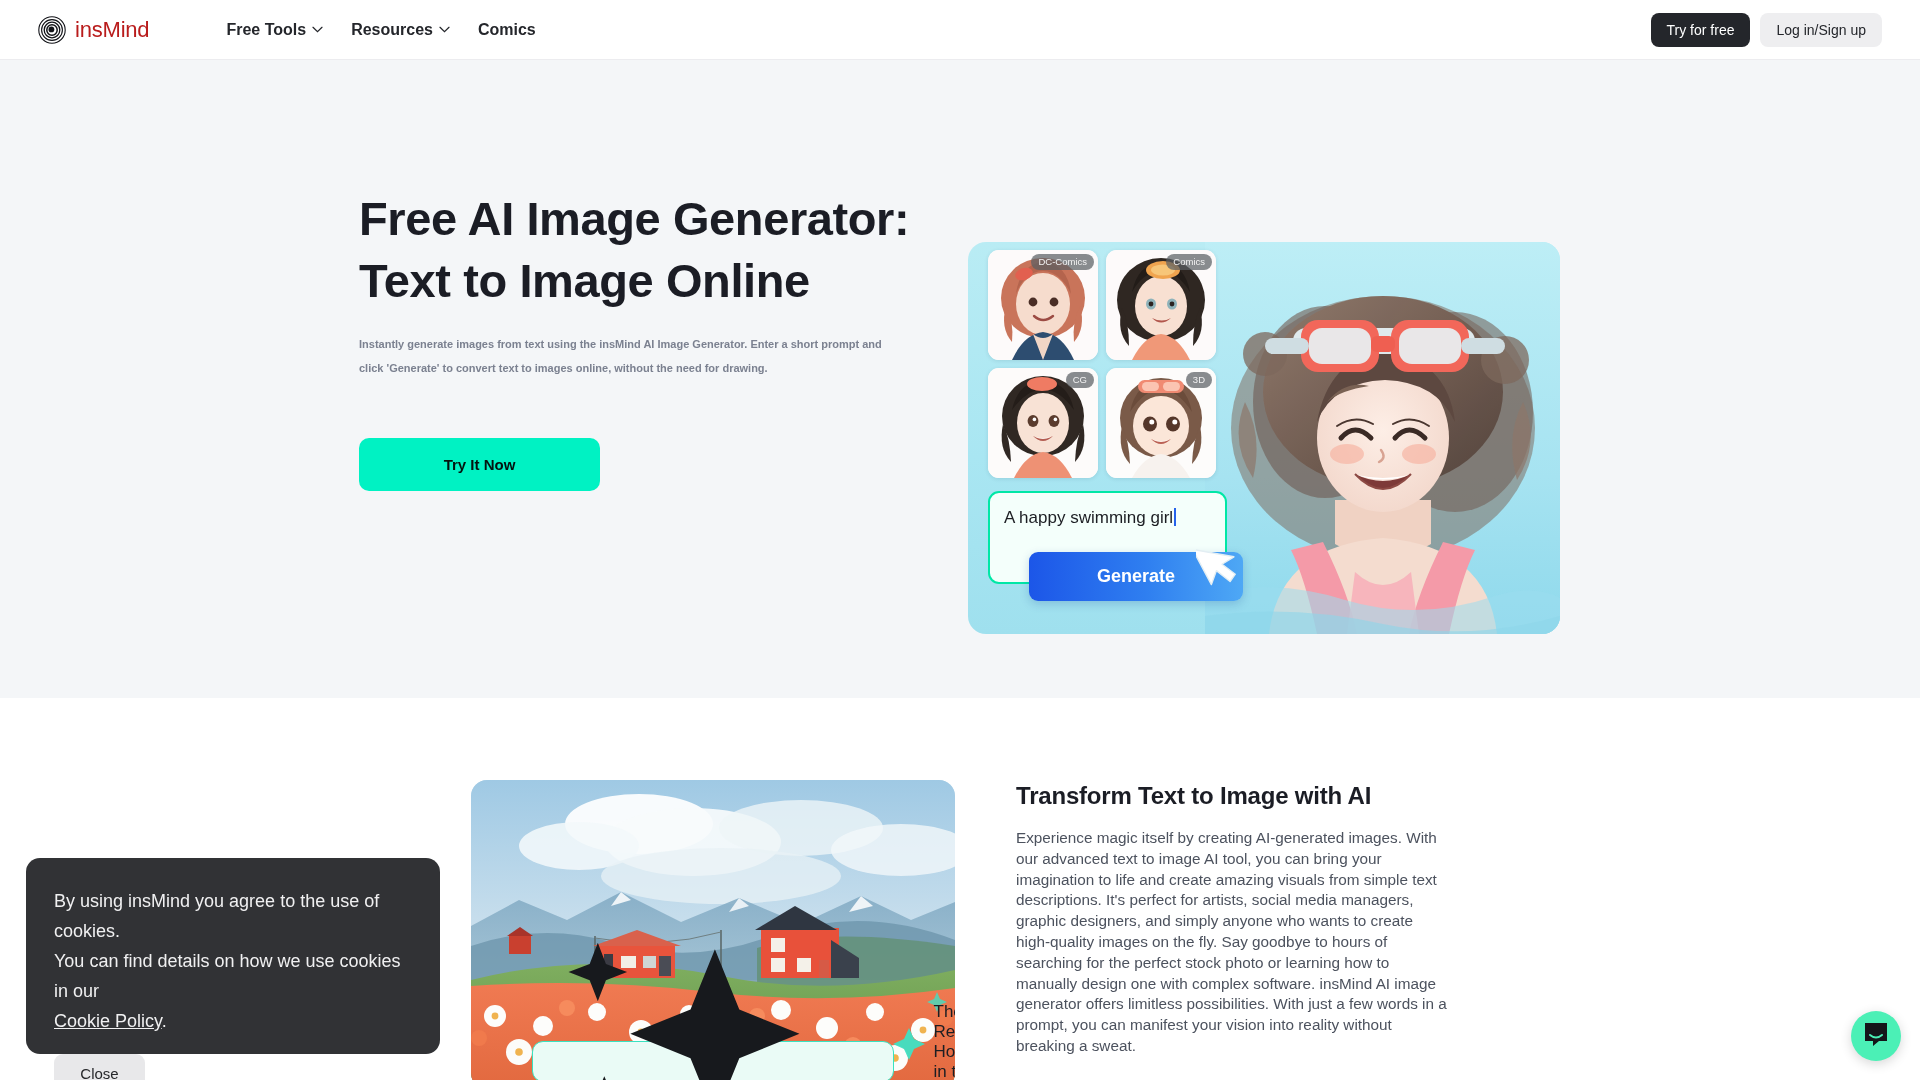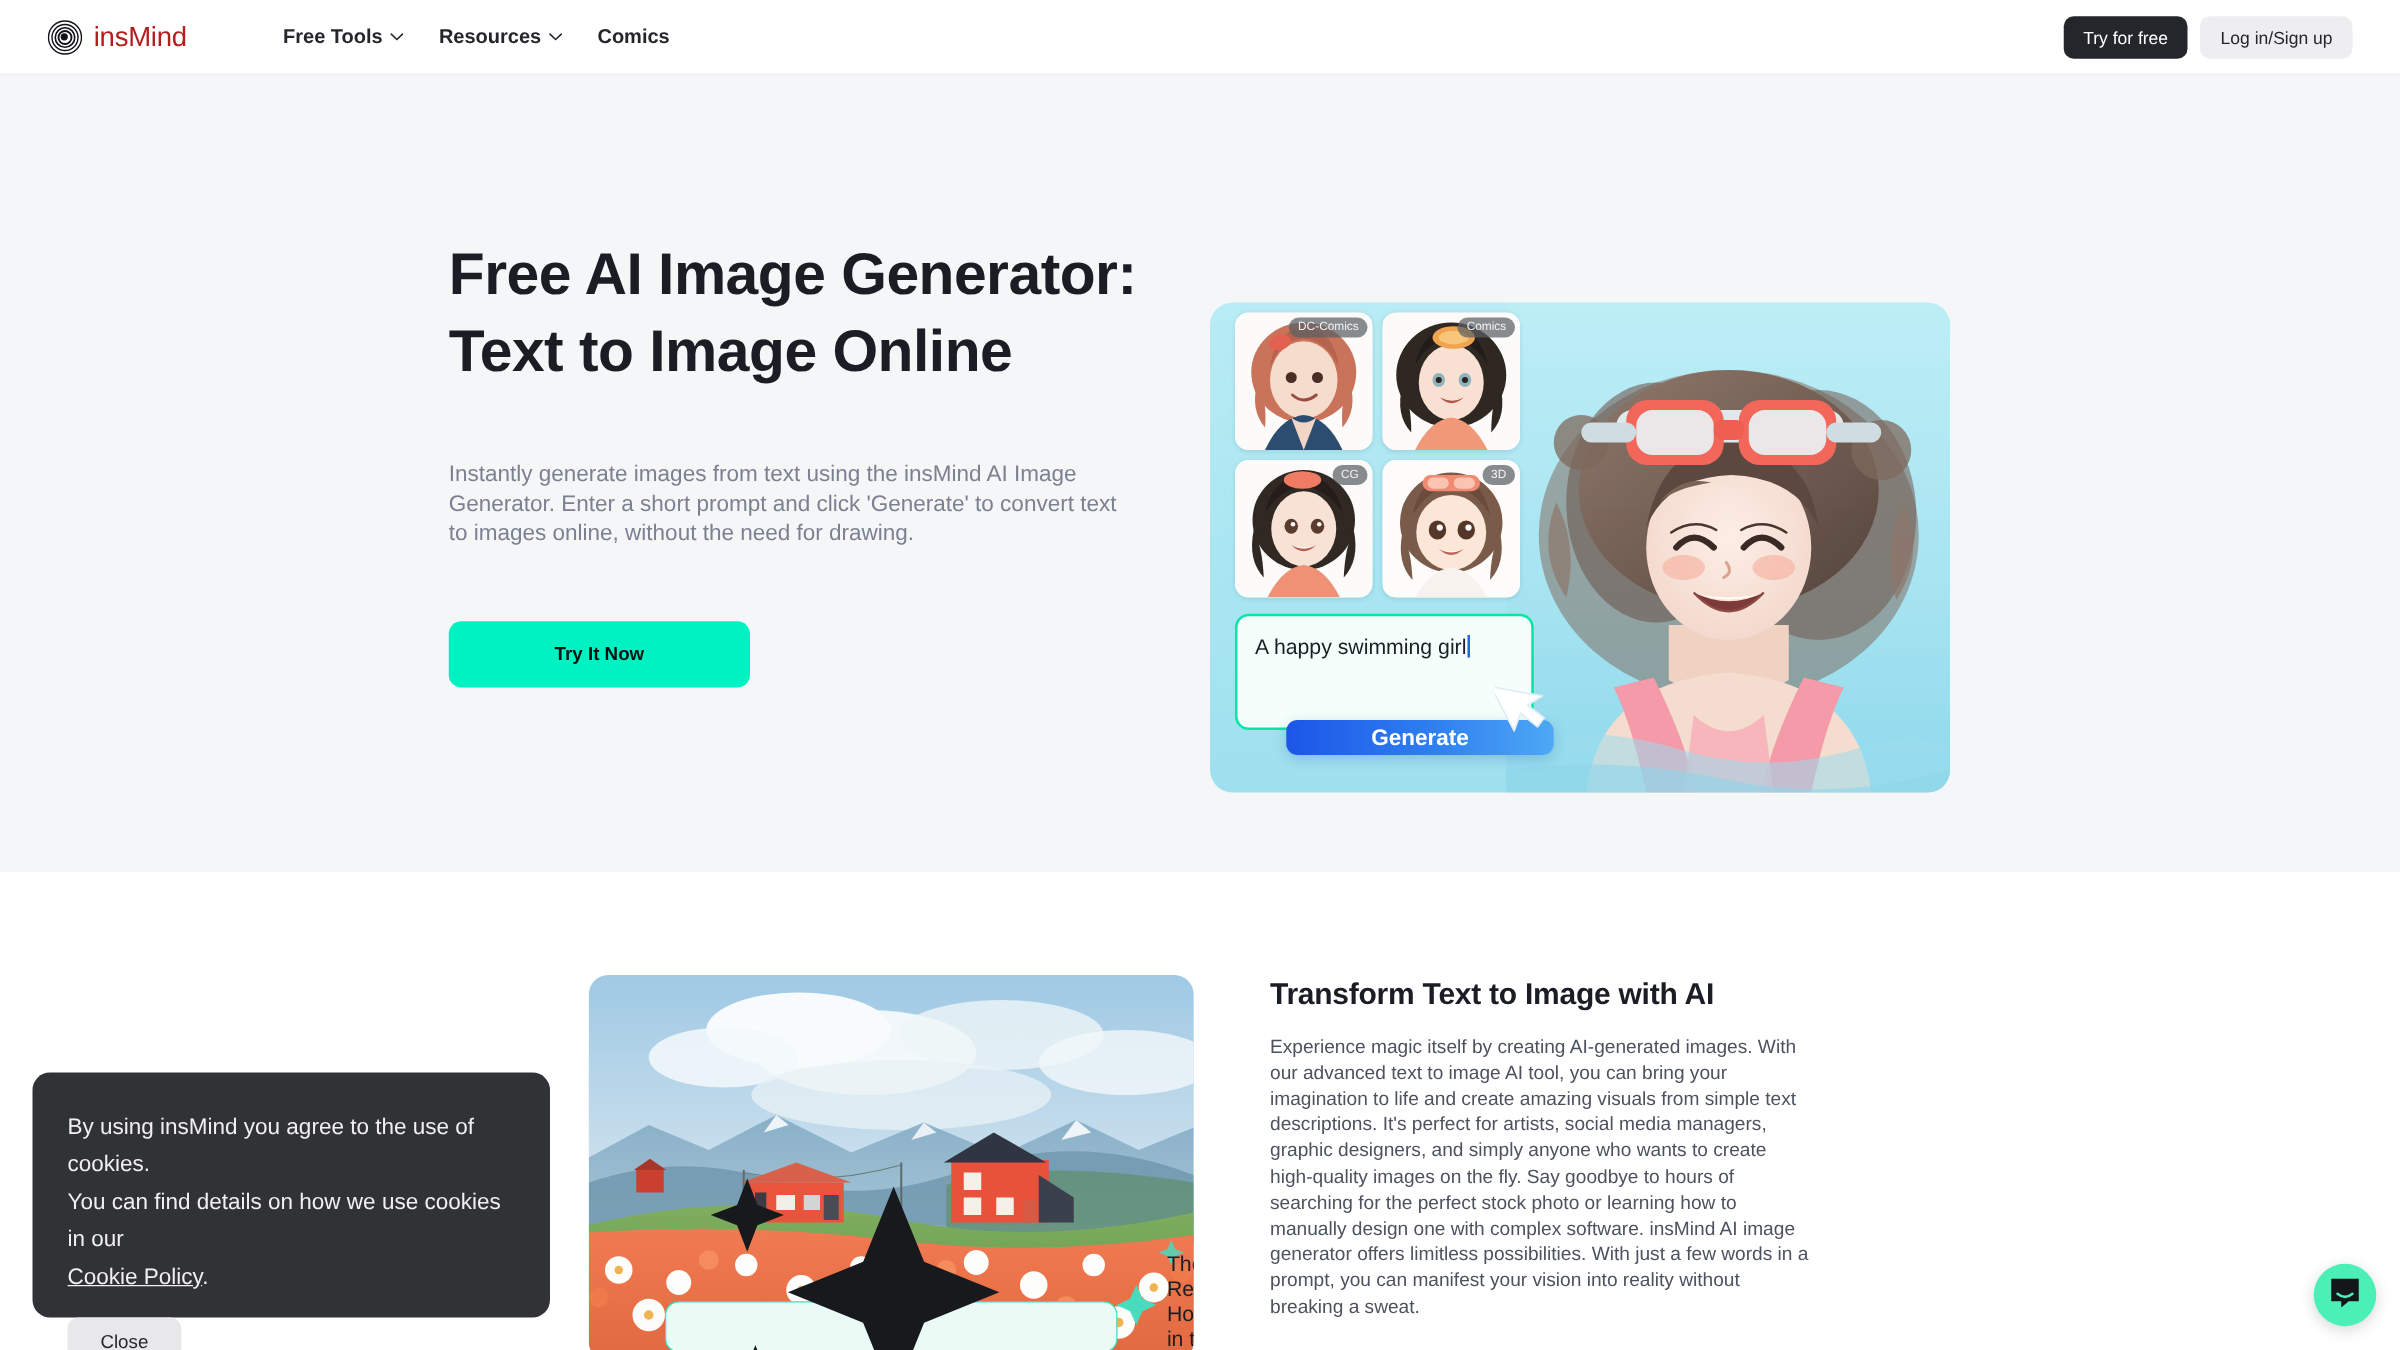--- a/index.html
+++ b/index.html
@@ -65,23 +65,23 @@
     position: absolute; top: 60px; left: 0;
     width: 1920px; height: 638px;
     background: #f4f6f8;
   }
   .hero-copy { position: absolute; left: 359px; top: 128px; width: 560px; }
   .hero-title {
     font-size: 47px; line-height: 62px; font-weight: 700;
     color: #1b1d25; letter-spacing: -0.4px;
   }
   .hero-sub {
-    margin-top: 56px;
-    font-size: 18px; line-height: 23.6px;
-    color: #7b8190; font-weight: 400; width: 545px;
+    margin-top: 21px;
+    font-size: 11px; line-height: 23.6px;
+    color: #7b8190; font-weight: 700; width: 545px;
   }
   .btn-try-now {
     margin-top: 58px;
     width: 241px; height: 53px;
     background: #00f2c3; color: #04130f;
     font-size: 15px; font-weight: 700;
     border: none; border-radius: 10px;
     display: flex; align-items: center; justify-content: center;
     cursor: pointer;
   }
@@ -121,22 +121,22 @@
     border-radius: 11px;
     padding: 12px 14px;
     font-size: 17px; line-height: 26px; color: #1c1e23;
   }
   .caret {
     display: inline-block; width: 2px; height: 18px;
     background: #2563eb; vertical-align: -3px;
     margin-left: 1px;
   }
   .btn-generate {
-    position: absolute; left: 61px; top: 334px;
-    width: 214px; height: 28px;
+    position: absolute; left: 61px; top: 310px;
+    width: 214px; height: 49px;
     border-radius: 9px; border: none;
     background: linear-gradient(90deg,#1c56e8 0%,#2f7ff0 55%,#4ea8f5 100%);
     color: #ffffff; font-size: 18px; font-weight: 700;
     display: flex; align-items: center; justify-content: center;
     cursor: pointer;
     box-shadow: 0 3px 10px rgba(20,70,150,.22);
   }
   .cursor-arrow { position: absolute; left: 228px; top: 293px; }
 
   

